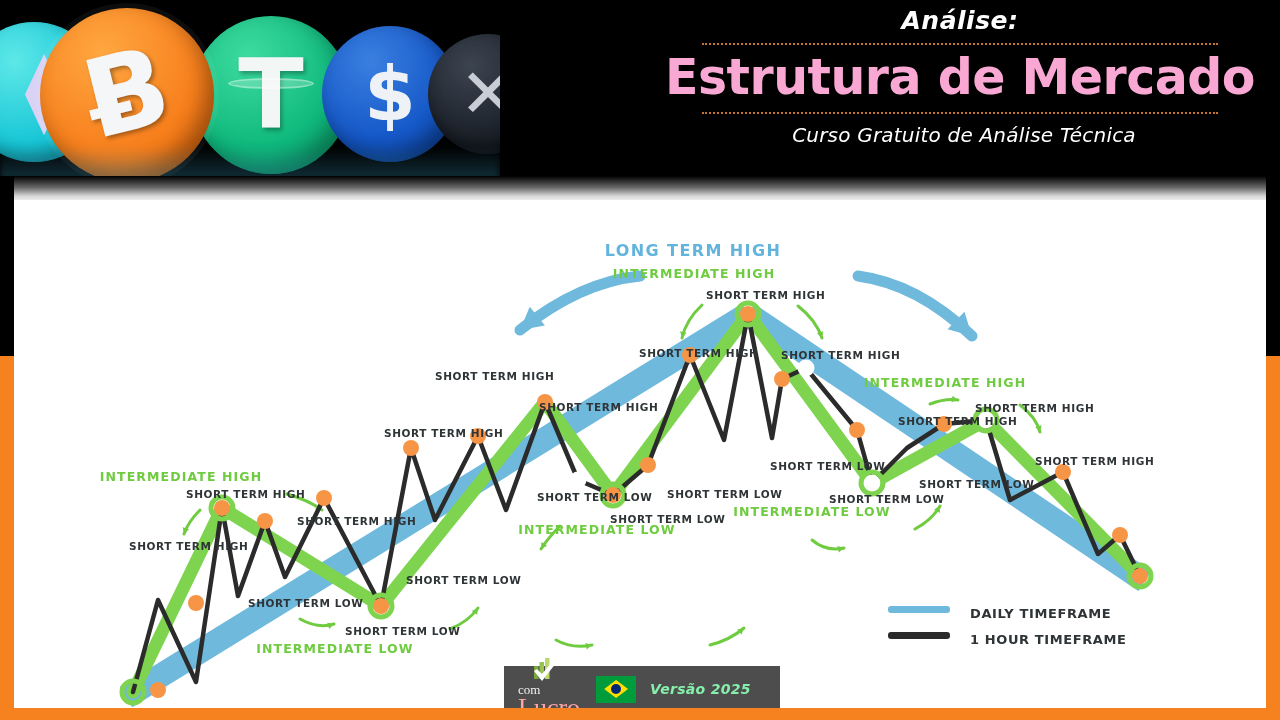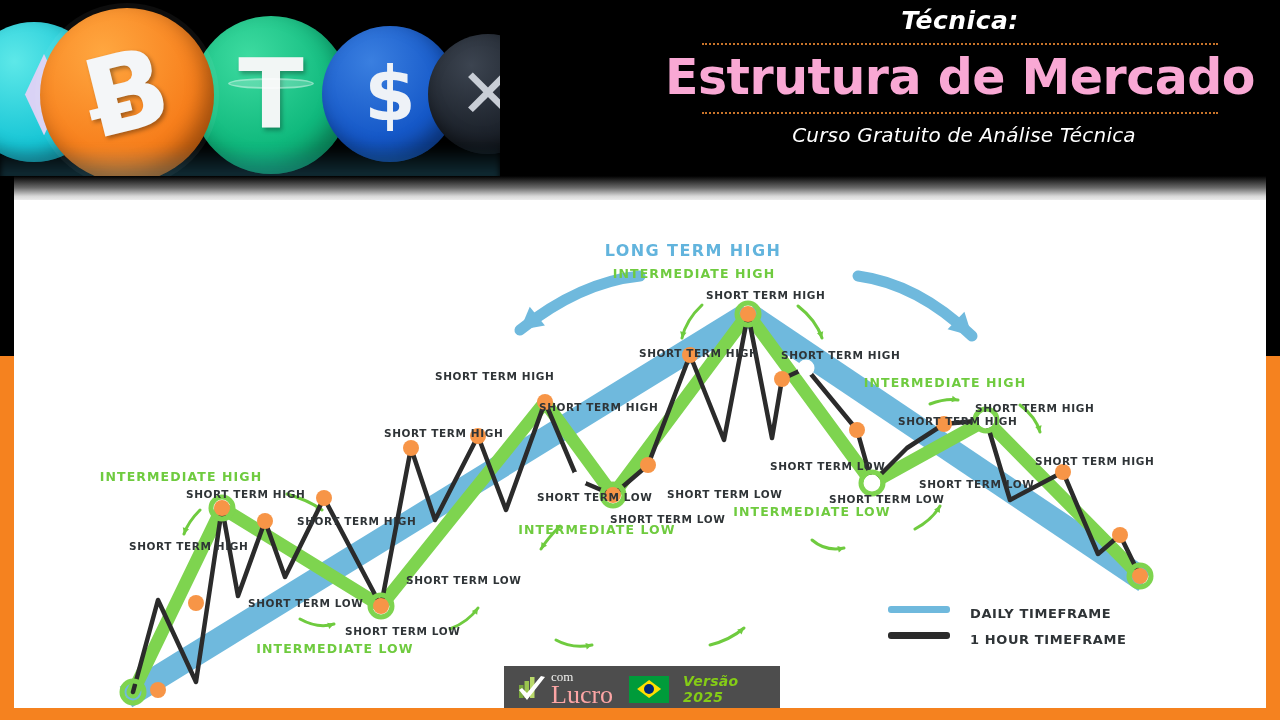--- a/index.html
+++ b/index.html
@@ -117,38 +117,38 @@
   .legend-text {
     font-family:"DejaVu Sans", sans-serif; font-weight:bold; font-size:13px;
     color:#2f3437; text-transform:uppercase; letter-spacing:.6px;
   }
 
   
   #watermark {
     position:absolute; left:504px; top:666px; width:276px; height:46px;
     background:#4d4d4d; display:flex; align-items:center; padding:0 14px;
   }
-  #wm-logo { display:flex; align-items:center; margin-right:16px; }
+  #wm-logo { display:flex; align-items:center; margin-right:16px;flex-direction:column; }
   #wm-mark { position:relative; width:28px; height:26px; margin-right:5px; }
   #wm-text { display:flex; flex-direction:column; line-height:1; }
   #wm-com  { font-family:"Liberation Serif", serif; font-size:13px; color:#f0f0ee; }
   #wm-lucro{ font-family:"Liberation Serif", serif; font-size:26px; color:#fca5a5; margin-top:-1px; }
   #wm-flag { position:relative; width:40px; height:27px; background:#009b3a; margin-right:14px; flex:none; }
   #wm-flag .diamond {
     position:absolute; left:50%; top:50%; width:24px; height:18px; margin:-9px 0 0 -12px;
     background:#ffdf00; transform:rotate(0deg);
     clip-path:polygon(50% 0%, 100% 50%, 50% 100%, 0% 50%);
   }
   #wm-flag .globe {
     position:absolute; left:50%; top:50%; width:10px; height:10px; margin:-5px 0 0 -5px;
     border-radius:50%; background:#002776;
   }
   #wm-version {
     font-family:"DejaVu Sans", sans-serif; font-style:italic; font-weight:bold;
-    font-size:14px; color:#84cc16; letter-spacing:.3px;
+    font-size:14px; color:#86efac; letter-spacing:.3px;
   }
 </style>
 </head>
 <body>
 
 <div id="page">
 
   <div id="header">
 
     <div id="coin-strip">
@@ -165,21 +165,21 @@
       <div class="coin" id="coin-xrp">
         <span class="glyph">✕</span>
       </div>
       <div class="coin" id="coin-btc">
         <span class="glyph">Ƀ</span>
       </div>
       <div id="coin-gloss"></div>
     </div>
 
     <div id="title-block">
-      <div id="chapter-label">Técnica:</div>
+      <div id="chapter-label">Análise:</div>
       <div class="dotted-rule"></div>
       <div id="main-title">Estrutura de Mercado</div>
       <div class="dotted-rule"></div>
       <div id="subtitle">Curso Gratuito de Análise Técnica</div>
     </div>
   </div>
   <div id="header-fade"></div>
 
   <div id="chart-area">
     <svg id="chart-svg" viewBox="0 0 1252 508">

